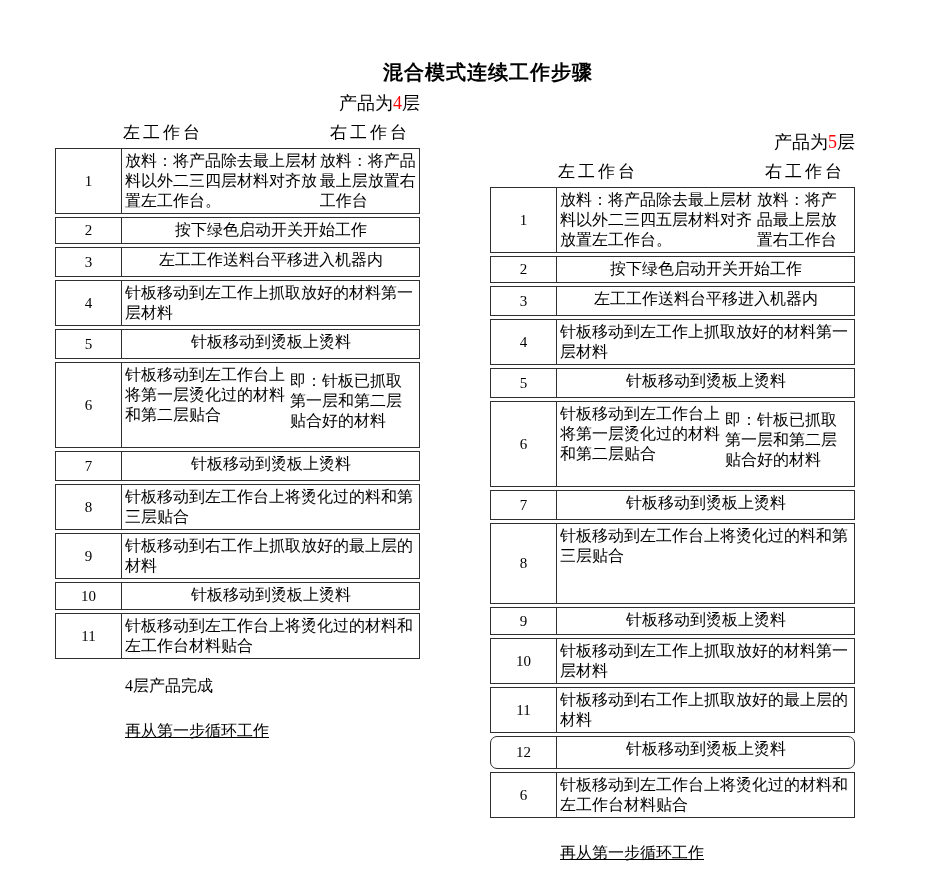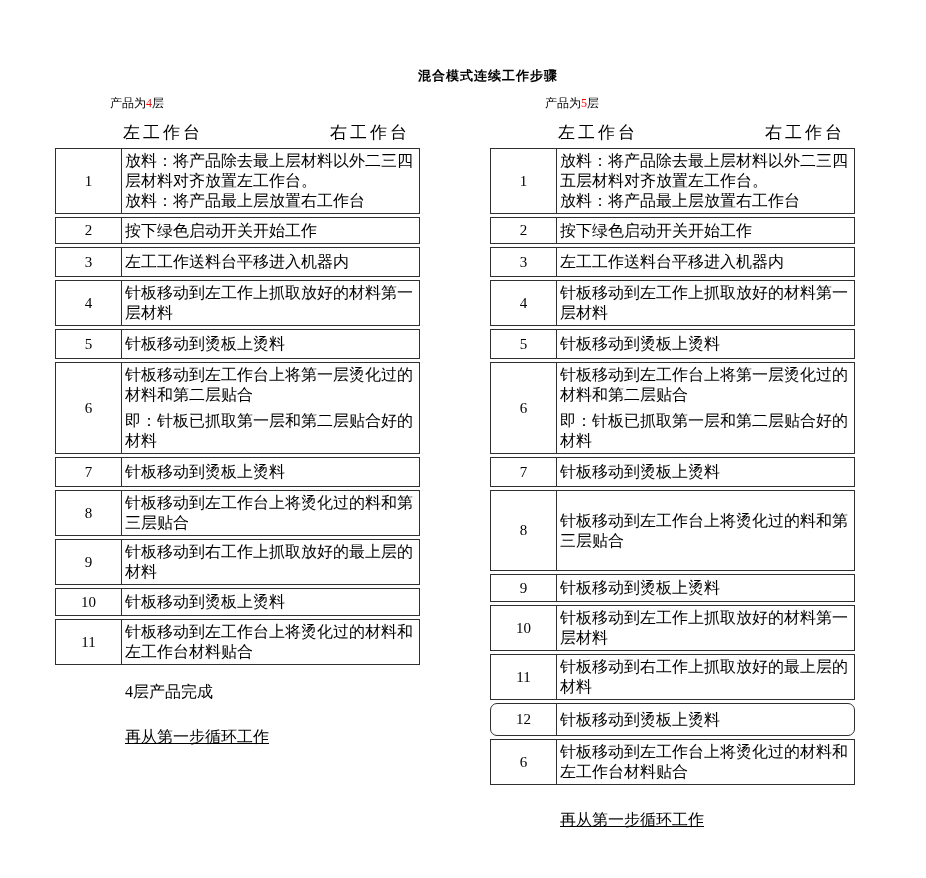--- a/index.html
+++ b/index.html
@@ -1,32 +1,32 @@
 <!DOCTYPE html>
 <html><head>
 <meta charset="utf-8">
 <style>
   html,body{margin:0;padding:0;background:#fff;}
   .page{position:relative;width:926px;height:878px;background:#fff;color:#000;
         font-family:"Liberation Serif","DejaVu Serif",serif;overflow:hidden;}
   .title{position:absolute;top:59px;left:0;width:100%;box-sizing:border-box;padding-left:50px;
-         text-align:center;font-size:13px;font-weight:bold;letter-spacing:1px;margin-top:8px;}
+         text-align:center;font-size:20px;font-weight:bold;letter-spacing:1px;}
   .panel{position:absolute;top:92px;width:365px;}
   .left-panel{left:55px;}
-  .right-panel{left:490px;}
-  .subtitle{text-align:left;padding-left:55px;font-size:12px;line-height:22px;height:22px;}
+  .right-panel{left:490px;margin-top:39px;}
+  .subtitle{text-align:right;padding-left:55px;font-size:18px;line-height:22px;height:22px;}
   .workbench{display:flex;justify-content:space-between;margin-top:6px;padding:0 10px 0 68px;
              font-size:17px;letter-spacing:3px;line-height:26px;height:26px;}
   .steps-table{margin-top:2px;}
   .row{display:flex;border:1px solid #2f2f2f;margin-top:3px;box-sizing:border-box;background:#fff;}
   .row:first-child{margin-top:0;}
   .num{flex:0 0 65px;width:65px;border-right:1px solid #2f2f2f;display:flex;
        align-items:center;justify-content:center;font-size:15px;}
   .text{flex:1;padding:2px 2px 2px 3px;font-size:16px;line-height:20px;
-        display:flex;flex-direction:column;justify-content:center;}
+        display:flex;flex-direction:row;justify-content:center;}
   .text p{margin:0;}
   .footer{padding-left:70px;font-size:16px;line-height:20px;}
   .f1{margin-top:17px;}
   .f2{margin-top:25px;text-decoration:underline;}
 </style>
 </head>
 <body>
 
 <div class="page">
   <div class="title">混合模式连续工作步骤</div>

